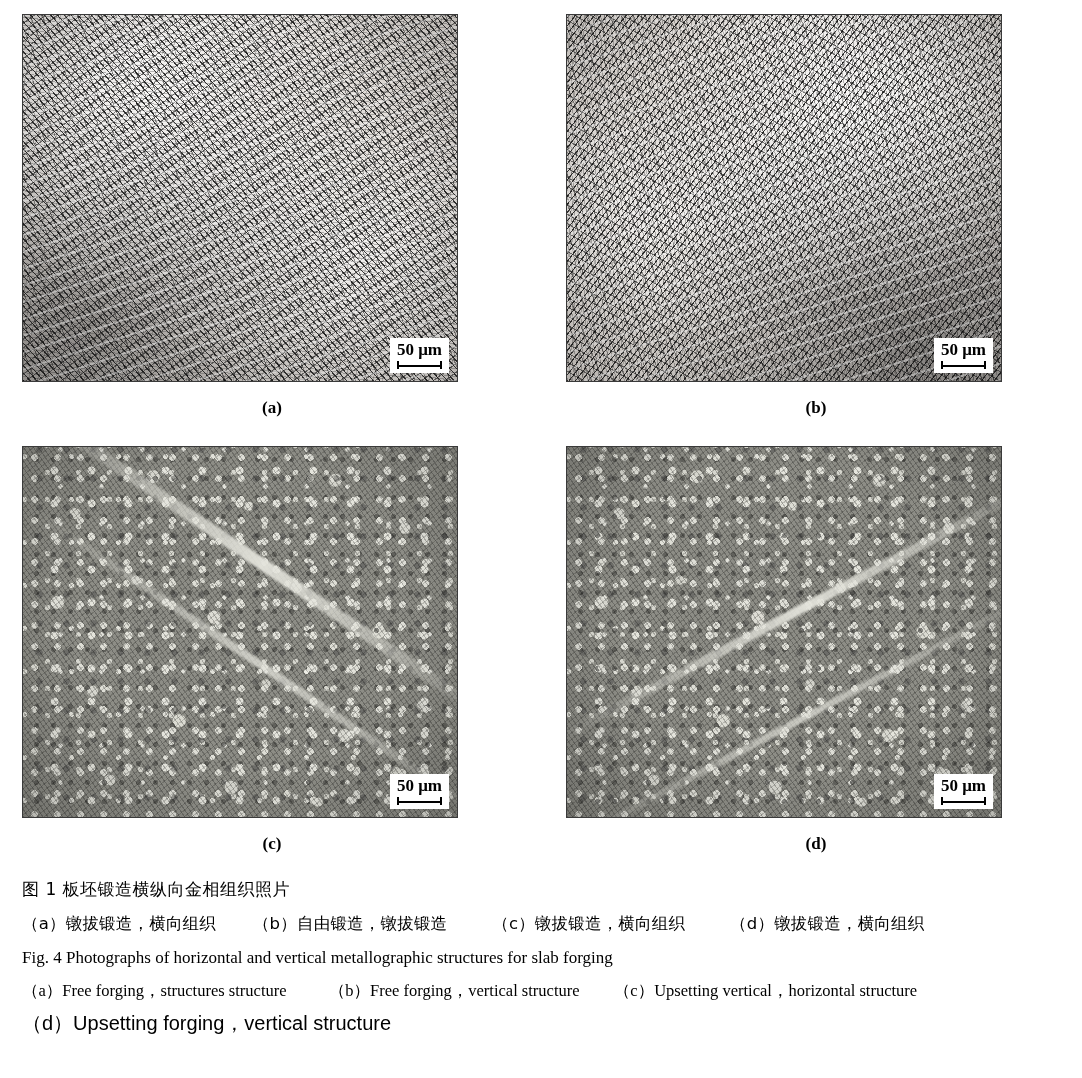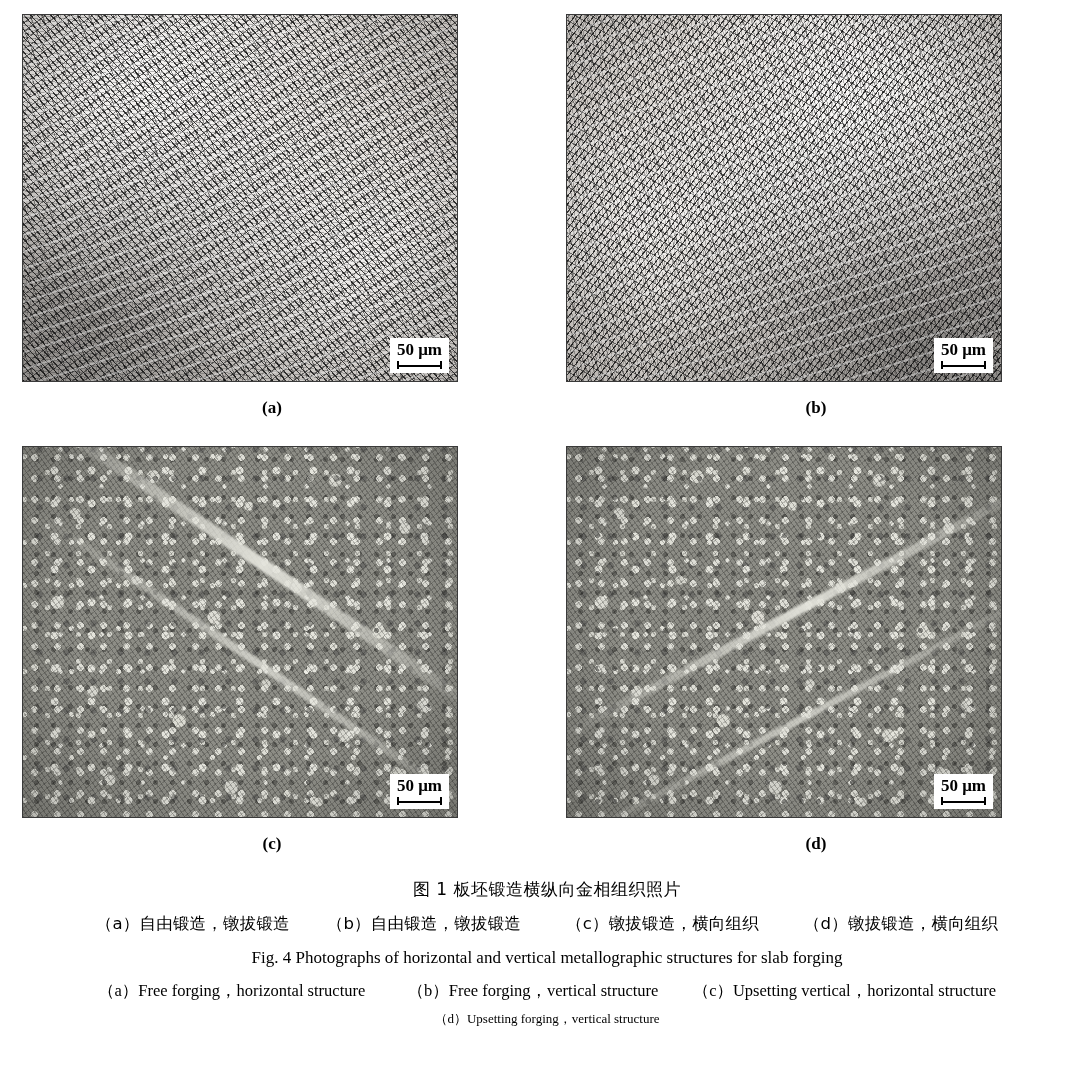--- a/index.html
+++ b/index.html
@@ -223,21 +223,21 @@
     font-size: 17px;
     padding-top: 16px;
     padding-bottom: 14px;
   }
 
   .row2 { margin-top: 0; }
 
   
   .caption-block {
     padding: 10px 10px 0 10px;
-    text-align: center;
+    text-align: left;
     margin-left: 12px;
   }
   .cap-cn-title {
     font-family: "DejaVu Sans", sans-serif;
     font-size: 17px;
     margin-bottom: 12px;
     letter-spacing: .5px;
   }
   .cap-cn-sub {
     font-family: "DejaVu Sans", sans-serif;
@@ -249,22 +249,22 @@
     font-family: "Liberation Serif", serif;
     font-size: 17px;
     margin-bottom: 12px;
   }
   .cap-en-sub {
     font-family: "Liberation Serif", serif;
     font-size: 16.5px;
     margin-bottom: 8px;
   }
   .cap-en-sub2 {
-    font-family: Liberation Serif, serif;
-    font-size: 13px;
+    font-family: Liberation Sans, sans-serif;
+    font-size: 20px;
   }
   .gap-s { display: inline-block; width: 26px; }
   .gap-m { display: inline-block; width: 34px; }
 </style>
 </head>
 <body>
 
 <div class="figure-wrap">
 
   <div class="panel-grid">
@@ -335,33 +335,33 @@
       <div class="panel-caption">(d)</div>
     </div>
 
   </div>
 
   <div class="caption-block">
 
     <div class="cap-cn-title">图 1    板坯锻造横纵向金相组织照片</div>
 
     <div class="cap-cn-sub">
-      <span>（a）自由锻造，镦拔锻造</span>
+      <span>（a）镦拔锻造，横向组织</span>
       <span class="gap-s"></span>
       <span>（b）自由锻造，镦拔锻造</span>
       <span class="gap-m"></span>
       <span>（c）镦拔锻造，横向组织</span>
       <span class="gap-m"></span>
       <span>（d）镦拔锻造，横向组织</span>
     </div>
 
     <div class="cap-en-title">Fig. 4    Photographs of horizontal and vertical metallographic structures for slab forging</div>
 
     <div class="cap-en-sub">
-      <span>（a）Free forging，horizontal structure</span>
+      <span>（a）Free forging，structures structure</span>
       <span class="gap-m"></span>
       <span>（b）Free forging，vertical structure</span>
       <span class="gap-s"></span>
       <span>（c）Upsetting vertical，horizontal structure</span>
     </div>
 
     <div class="cap-en-sub2">
       <span>（d）Upsetting forging，vertical structure</span>
     </div>
 

